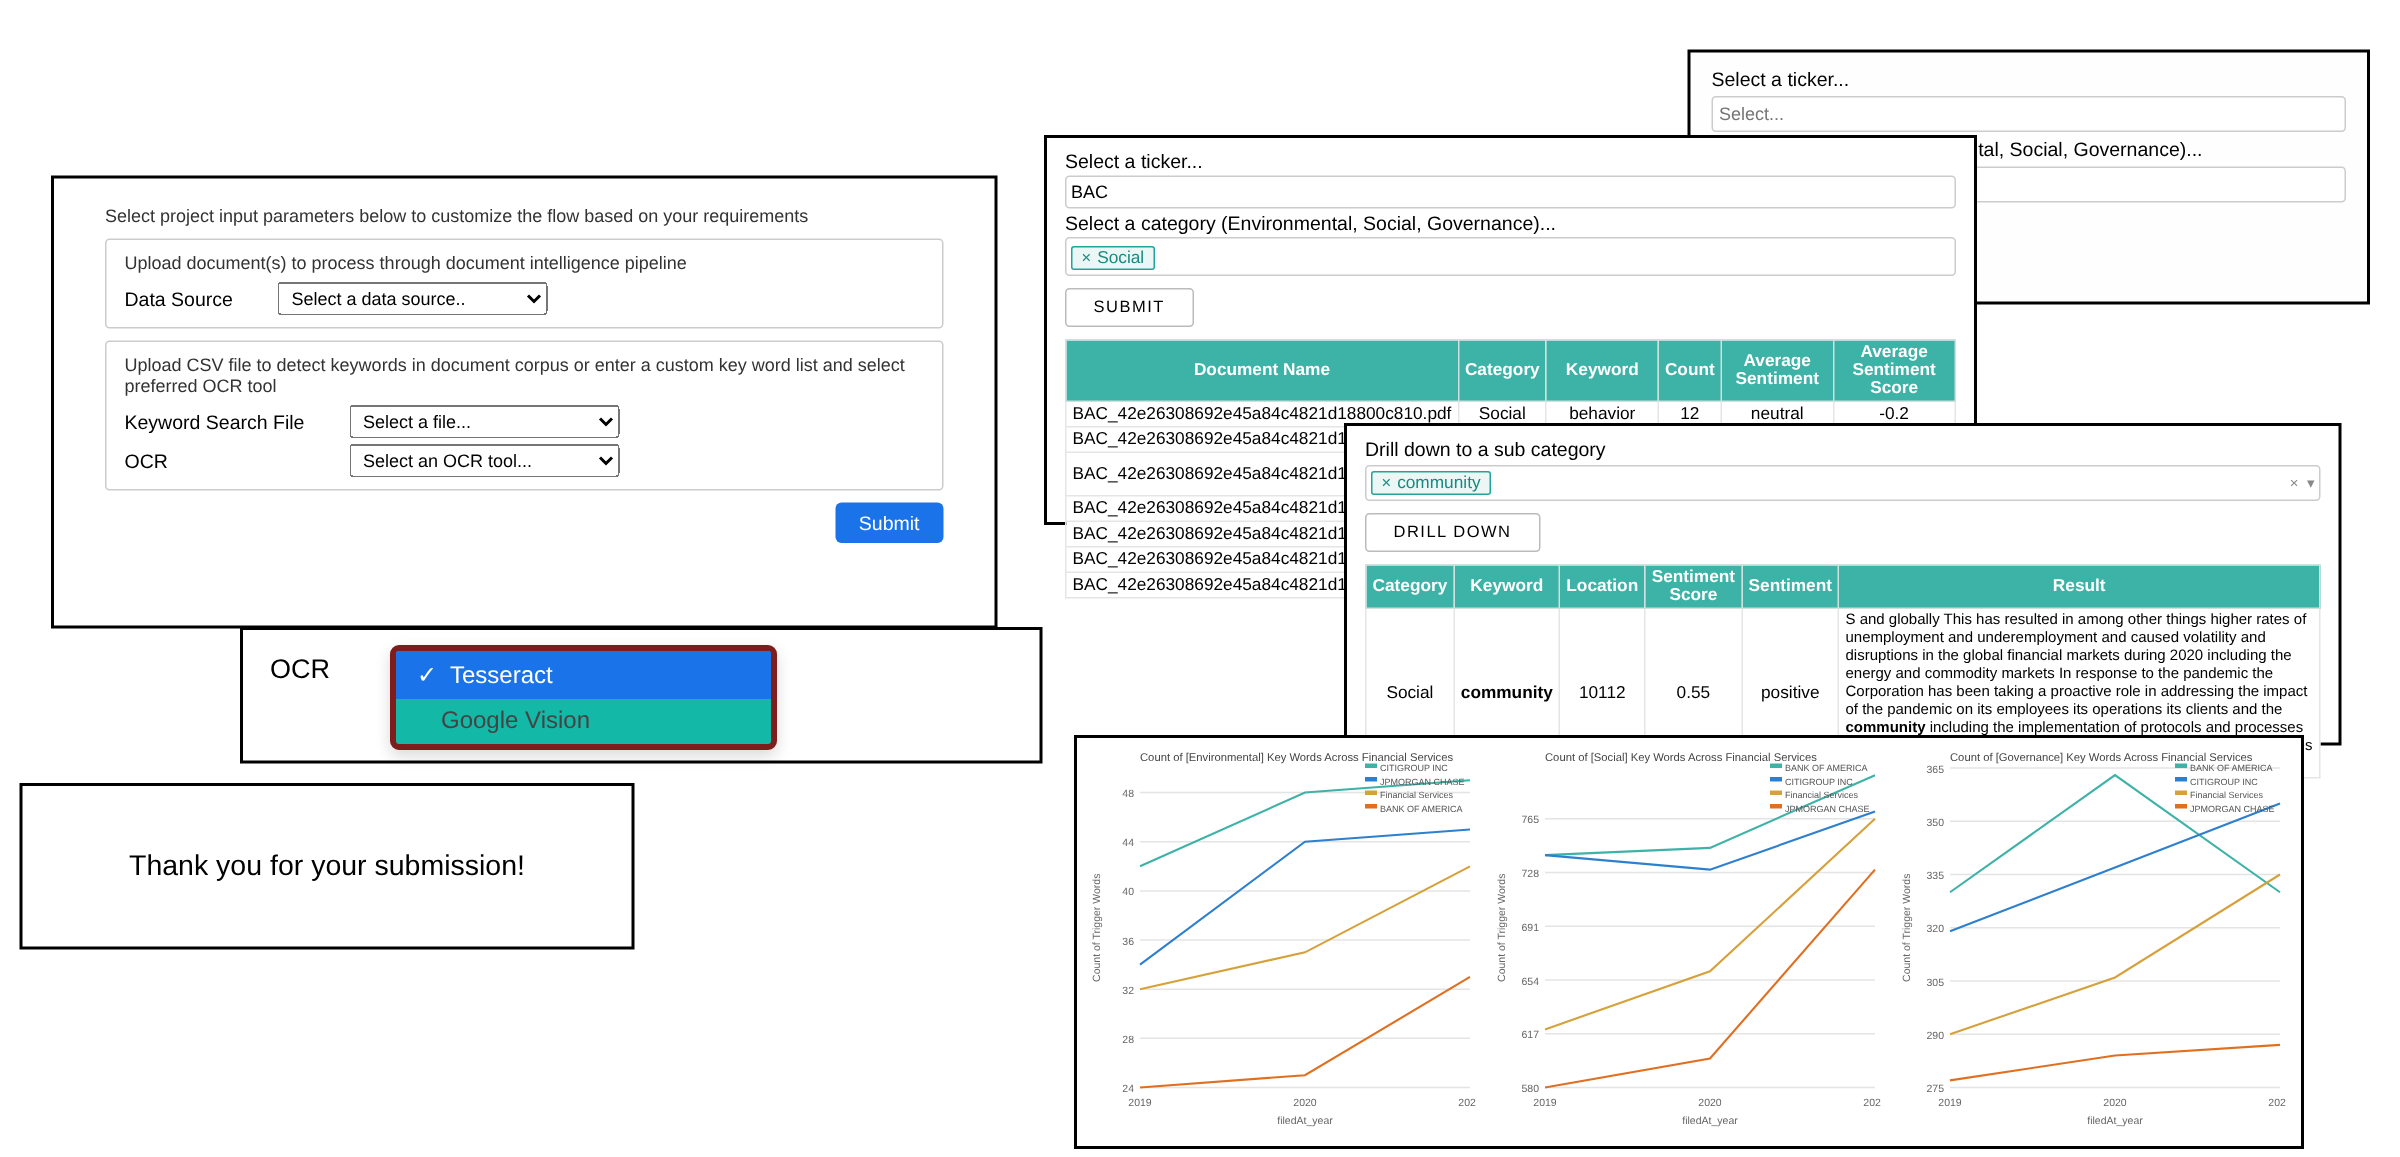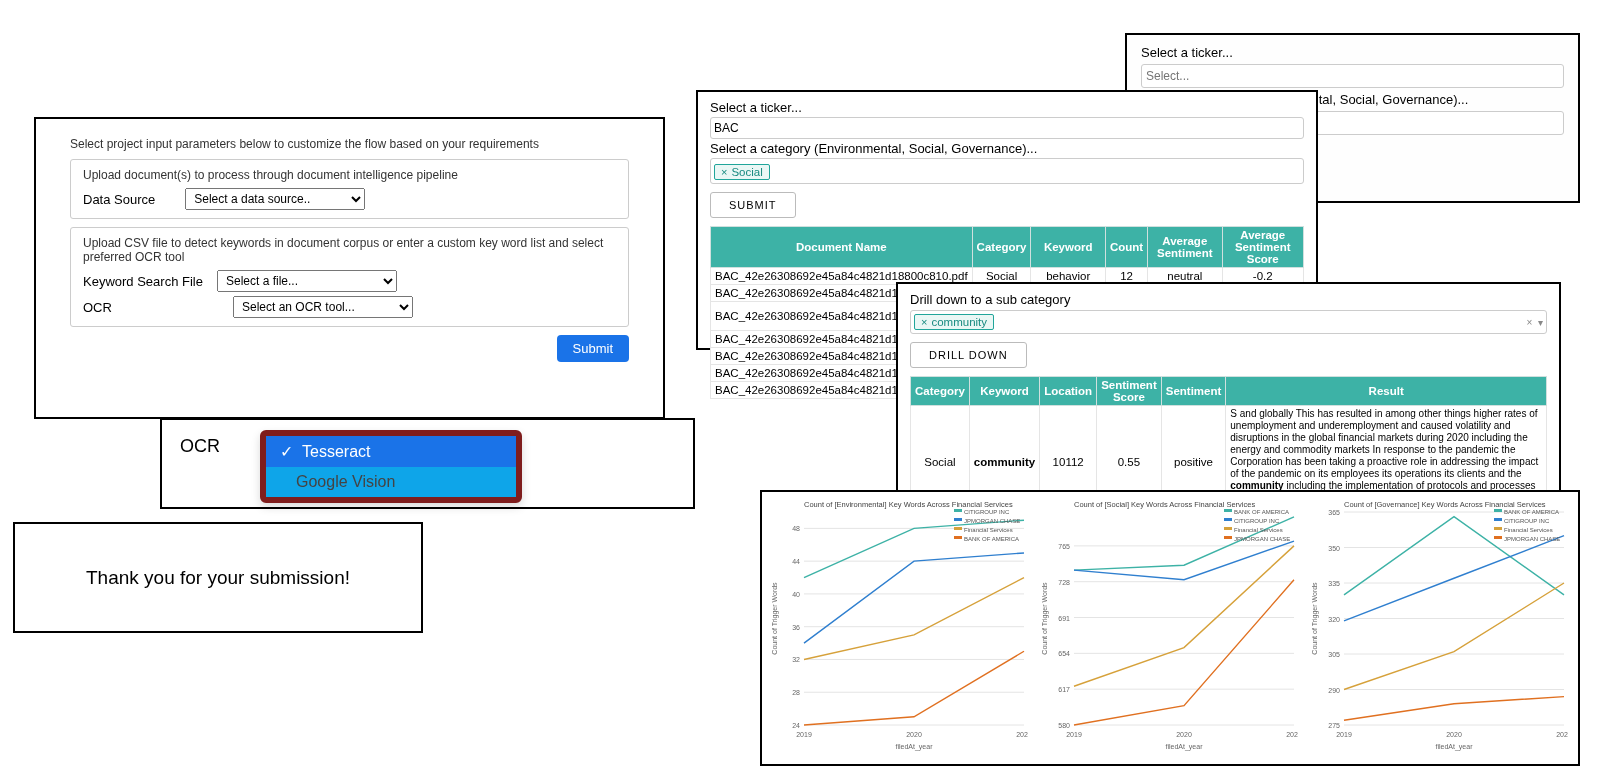--- a/index.html
+++ b/index.html
@@ -8,21 +8,21 @@
   .lbl{font-size:13px}
   .inst{color:#333;font-size:12px}
   .sel{font-size:12px;padding:2px 4px;min-width:180px}
   .btn-primary{background:#1a73e8;color:#fff;border:none;border-radius:4px;padding:6px 16px;font-size:13px;cursor:pointer}
   .btn-basic{background:#fff;border:1px solid #bbb;border-radius:3px;padding:6px 18px;font-size:11px;letter-spacing:1px;cursor:pointer;text-transform:uppercase}
   .chip{display:inline-flex;align-items:center;border:1px solid #20a59a;background:#eaf7f5;border-radius:2px;font-size:11.5px;padding:1px 6px;color:#188a80}
   .chip .x{color:#188a80;font-size:11px;margin-right:4px}
   table.tbl{border-collapse:collapse;width:100%;font-size:11.5px}
   table.tbl th{background:#3db2a6;color:#fff;font-weight:600;padding:2px 4px;border:1px solid #d0e0de;text-align:center}
   table.tbl td{padding:2px 4px;border:1px solid #e5e5e5;text-align:center;background:#fff}
-  .dropdown{background:#0ea5e9;border:6px solid #7f1d1d;border-radius:6px;box-shadow:0 4px 10px rgba(0,0,0,.15);overflow:hidden}
+  .dropdown{background:#14b8a6;border:4px solid #7f1d1d;border-radius:6px;box-shadow:0 4px 10px rgba(0,0,0,.15);overflow:hidden}
   .dd-opt{padding:6px 14px;font-size:16px;color:#444;cursor:pointer}
   .dd-opt.sel-opt{background:#1a73e8;color:#fff}
   .chart{position:absolute;font-size:7.5px;color:#555}
   svg text{font-family:inherit}
 </style>
 </head>
 <body>
 
 <div class="panel" style="left:34px;top:117px;width:631px;height:302px;padding:18px 34px;">
   <div class="inst">Select project input parameters below to customize the flow based on your requirements</div>
@@ -32,21 +32,21 @@
     <div style="display:flex;gap:30px;align-items:center;margin-top:6px">
       <span class="lbl">Data Source</span>
       <select class="sel">
         <option>Select a data source..</option>
       </select>
     </div>
   </div>
 
   <div class="card">
     <div class="inst">Upload CSV file to detect keywords in document corpus or enter a custom key word list and select preferred OCR tool</div>
-    <div style="display:flex;gap:14px;align-items:center;margin-top:6px">
+    <div style="display:flex;gap:30px;align-items:center;margin-top:6px">
       <span class="lbl" style="width:120px">Keyword Search File</span>
       <select class="sel">
         <option>Select a file...</option>
       </select>
     </div>
     <div style="display:flex;gap:30px;align-items:center;margin-top:4px">
       <span class="lbl" style="width:120px">OCR</span>
       <select class="sel">
         <option>Select an OCR tool...</option>
       </select>
@@ -191,21 +191,21 @@
           <td><b>community</b></td>
           <td>10112</td>
           <td>0.55</td>
           <td>positive</td>
           <td style="text-align: left; font-size: 10px; line-height: 1.2; width: 380px;">S and globally This has resulted in among other things higher rates of unemployment and underemployment and caused volatility and disruptions in the global financial markets during 2020 including the energy and commodity markets In response to the pandemic the Corporation has been taking a proactive role in addressing the impact of the pandemic on its employees its operations its clients and the <b>community</b> including the implementation of protocols and processes to execute its business continuity plans and help protect its employees and support its clients The Corporation is managing its response</td>
         </tr>
       </tbody>
   </table>
 </div>
 
-<div class="panel" style="left:760px;top:490px;width:820px;height:276px;padding:6px 6px;">
+<div class="panel" style="left:716px;top:490px;width:820px;height:276px;padding:6px 6px;">
   <div id="charts" style="position:relative;width:100%;height:100%">
       <div class="chart" style="left: 0px; top: 0px; width: 260px; height: 255px;"><svg width="260" height="255">
           <text x="36" y="9" font-size="7.5" fill="#444">Count of [Environmental] Key Words Across Financial Services</text>
           <line x1="36" x2="256" y1="227" y2="227" stroke="#e4e4e4"></line>
           <text x="32" y="230" font-size="7" text-anchor="end" fill="#666">24</text>
           <line x1="36" x2="256" y1="194.23076923076923" y2="194.23076923076923" stroke="#e4e4e4"></line>
           <text x="32" y="197.23076923076923" font-size="7" text-anchor="end" fill="#666">28</text>
           <line x1="36" x2="256" y1="161.46153846153845" y2="161.46153846153845" stroke="#e4e4e4"></line>
           <text x="32" y="164.46153846153845" font-size="7" text-anchor="end" fill="#666">32</text>
           <line x1="36" x2="256" y1="128.69230769230768" y2="128.69230769230768" stroke="#e4e4e4"></line>

